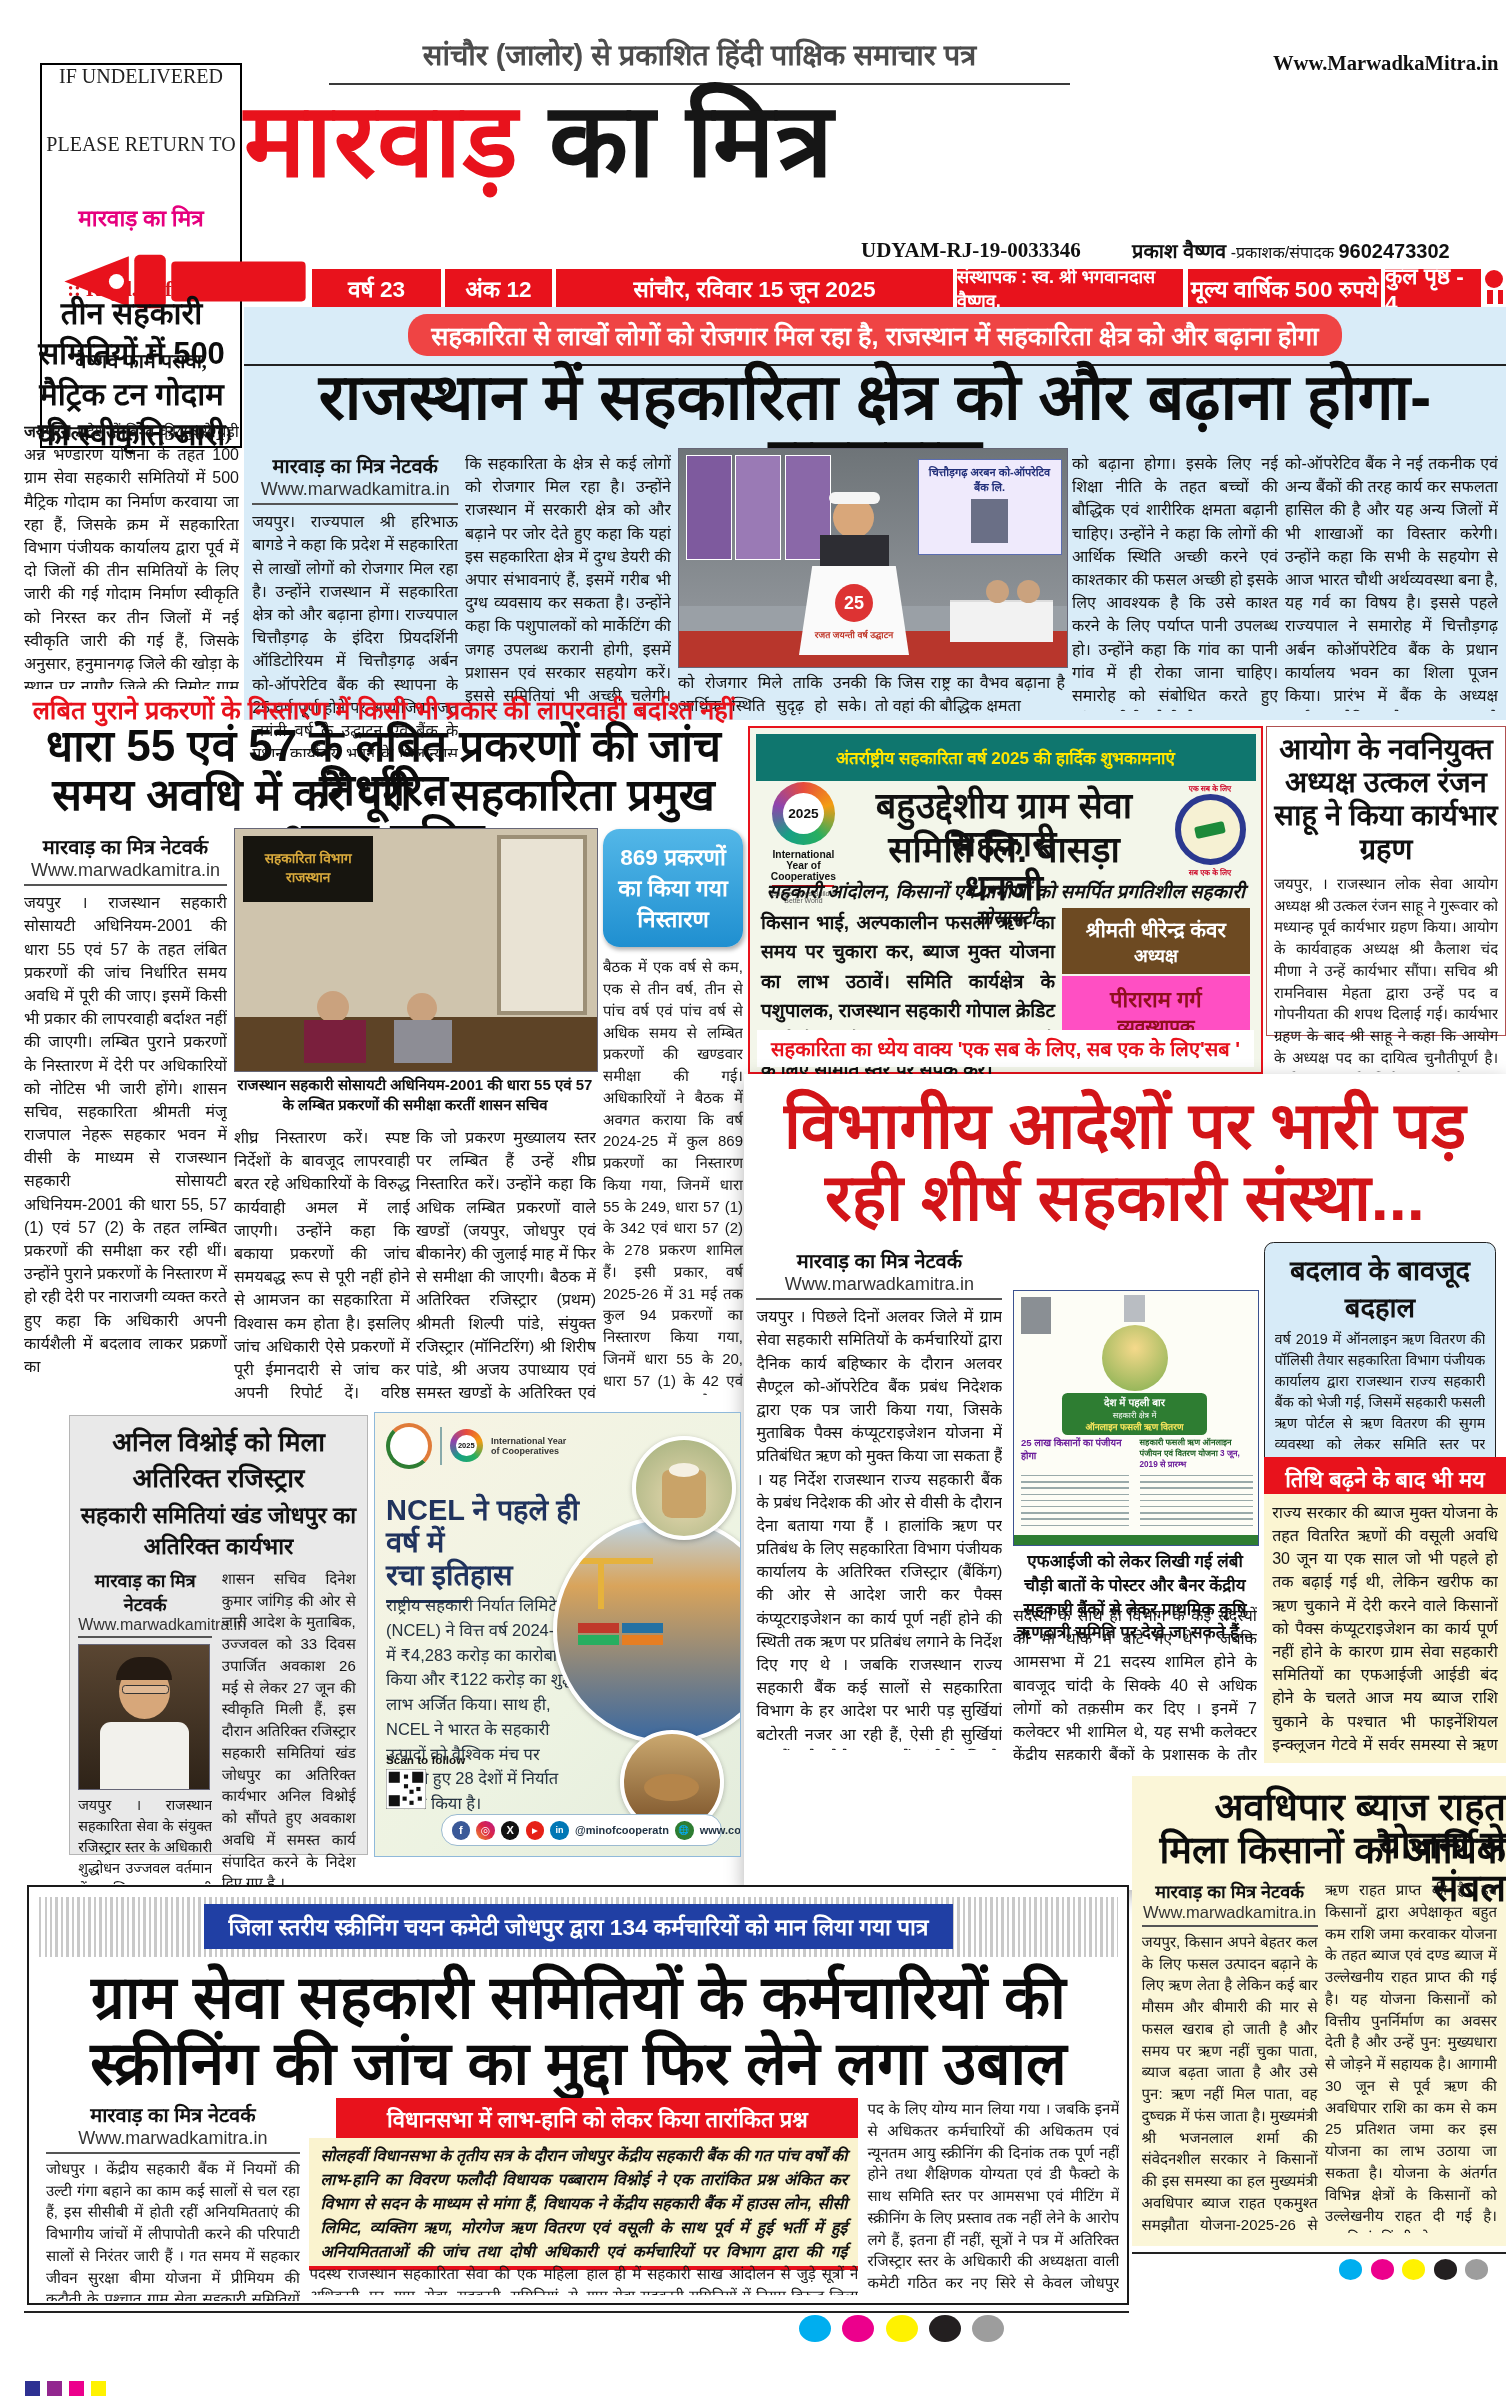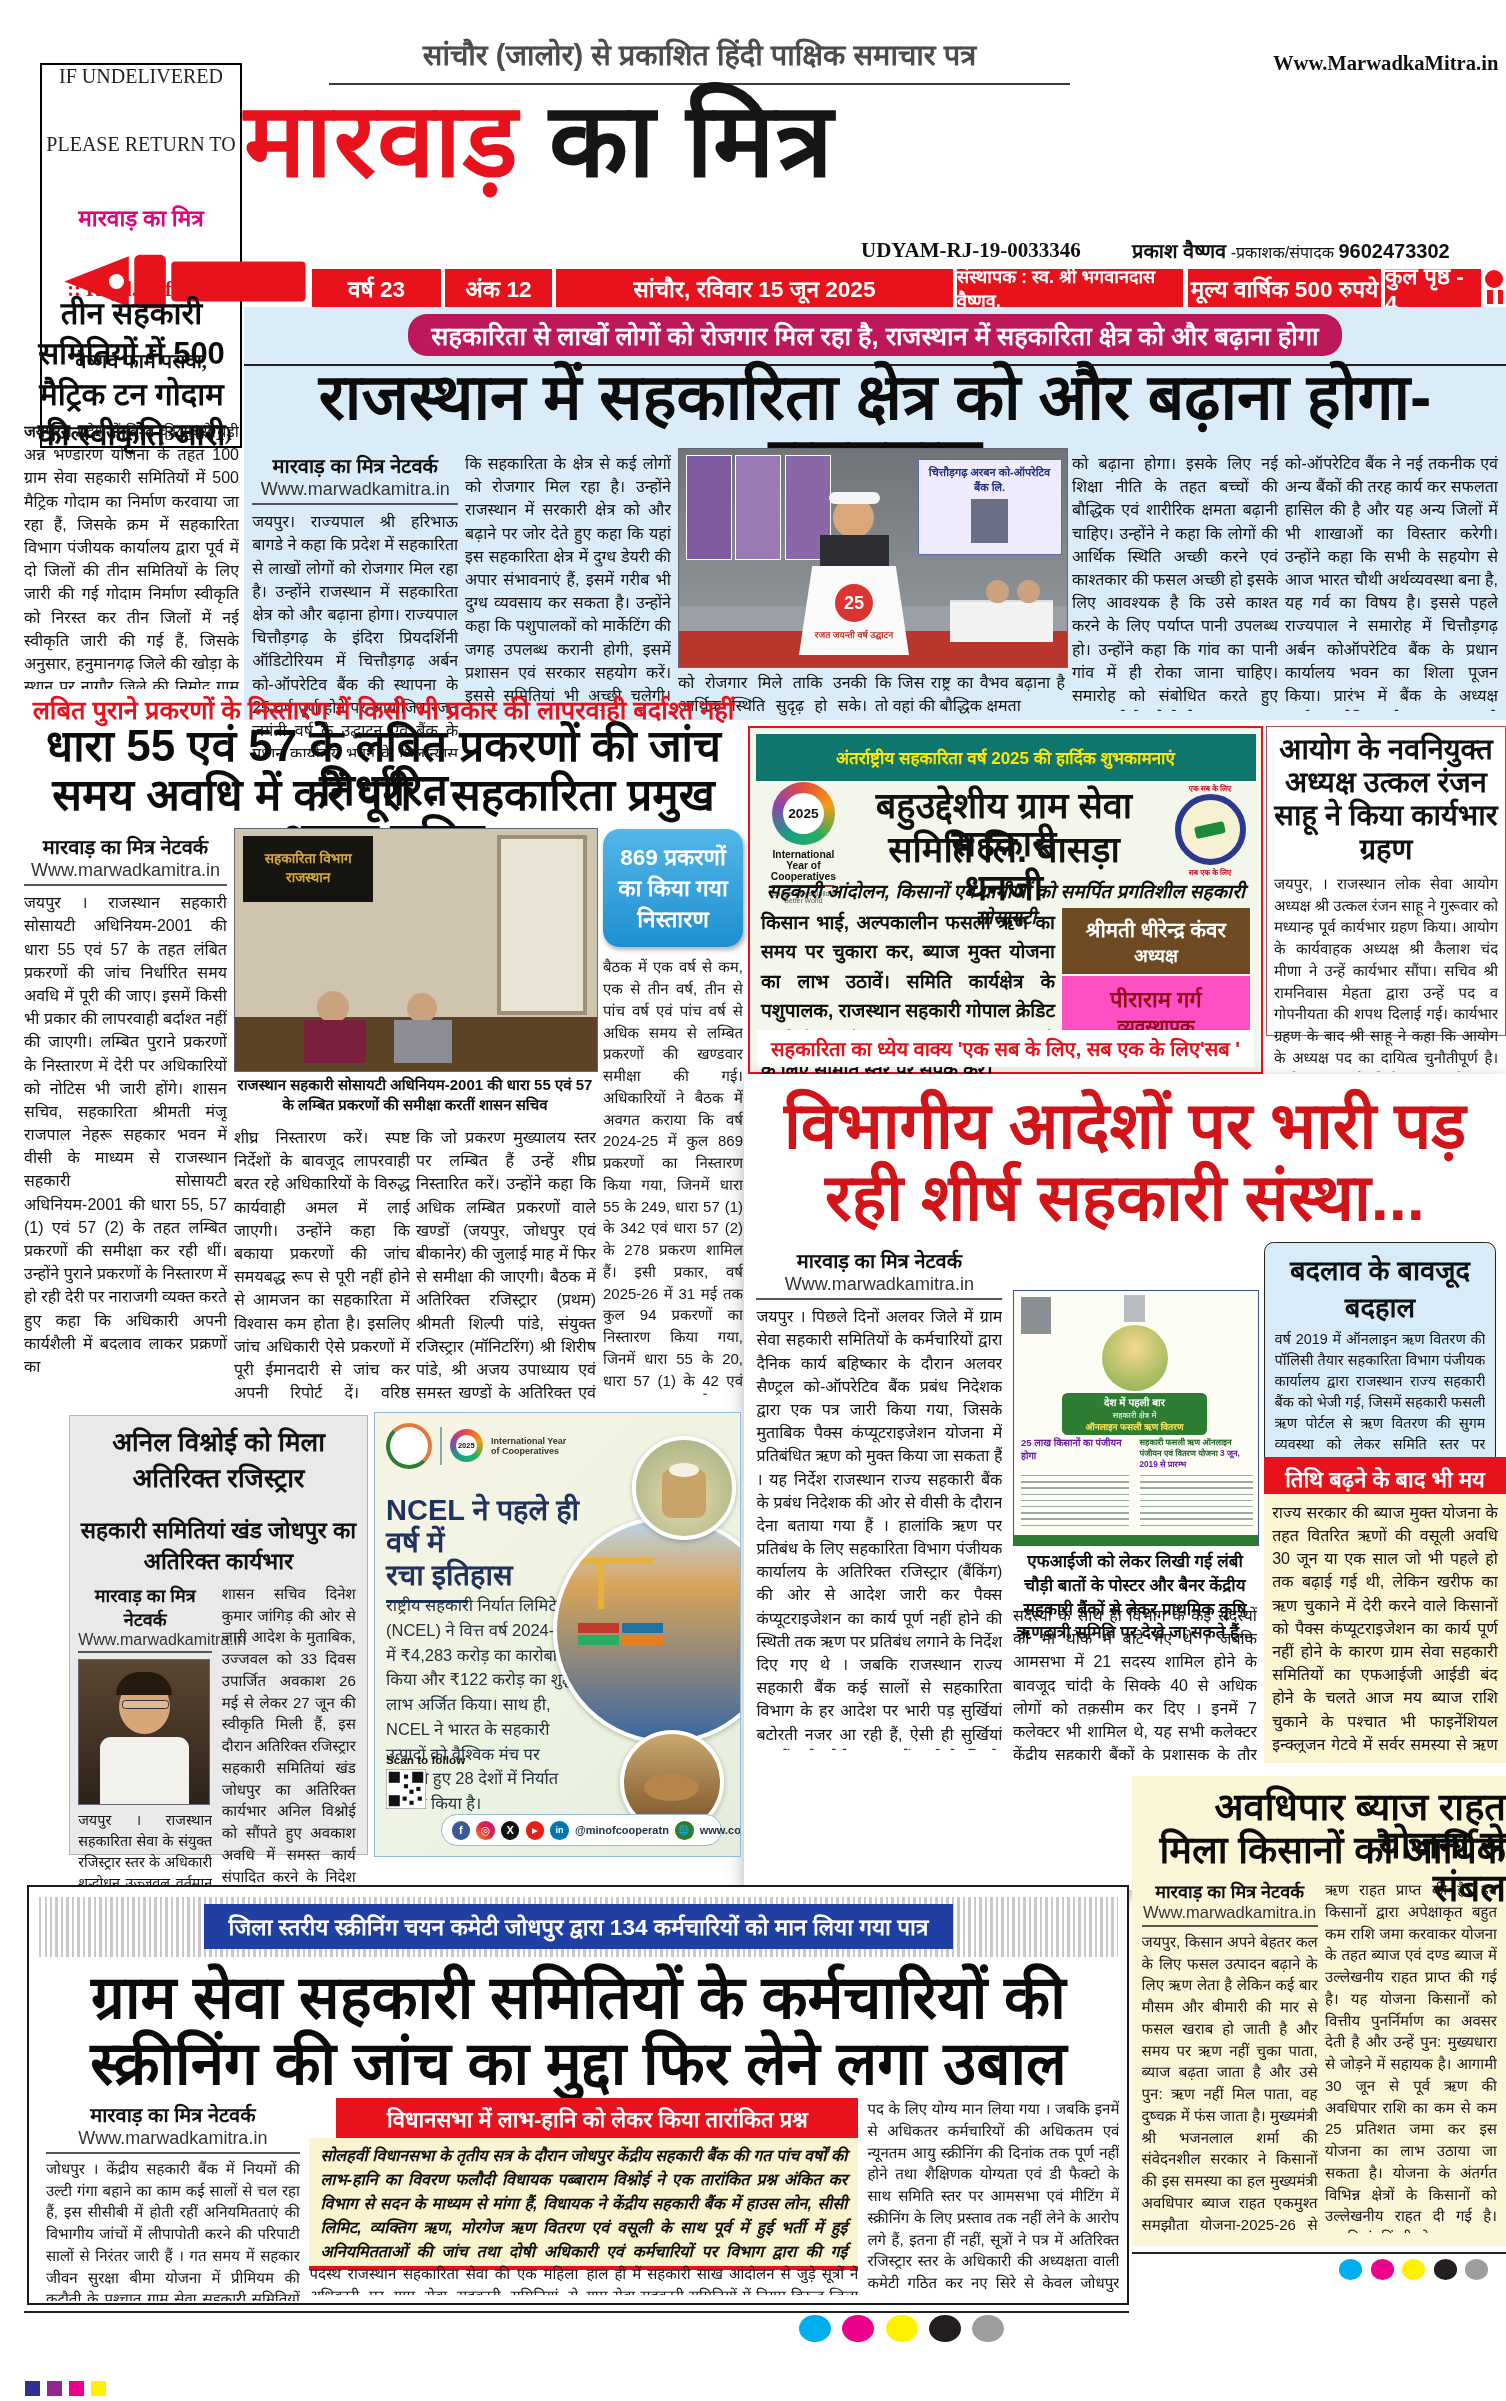--- a/index.html
+++ b/index.html
@@ -22,21 +22,21 @@
   .mast-red{color:#e8121c;}
   .mast-black{color:#161616;}
   .website{left:1273px;top:52px;font-weight:bold;font-size:20.6px;font-family:"Liberation Serif",serif;}
   .regline{left:248px;top:236px;font-size:21px;font-family:"Liberation Serif",serif;}
   .udyam{left:861px;top:238px;font-size:21px;font-weight:bold;font-family:"Liberation Serif",serif;}
   .pubrow{left:1132px;top:237px;width:375px;font-size:18.5px;}
   .cell{top:269px;height:38px;background:#e8121c;color:#fff;font-weight:bold;font-size:22.6px;display:flex;align-items:center;justify-content:center;}
   
   .lead{left:244px;top:307px;width:1262px;height:413px;background:#d9ecf8;}
   .lead-kickwrap{left:0;top:6.9px;width:100%;text-align:center;border-bottom:2.1px solid #222;padding-bottom:8.2px;}
-  .lead-kick{display:inline-block;background:#be185d;color:#fff;border-radius:19px;padding:4.1px 23px;font-weight:bold;font-size:25.4px;}
+  .lead-kick{display:inline-block;background:#ef4444;color:#fff;border-radius:19px;padding:4.1px 23px;font-weight:bold;font-size:25.4px;}
   .lead-head{left:0;top:58px;width:100%;text-align:center;font-weight:800;font-size:64px;line-height:1.0;color:#0c0c0c;}
   .photo-frame{background:#9aa0a6;overflow:hidden;border:0.7px solid #667;}
   
   .god-head{left:24px;top:294px;width:215px;text-align:center;font-weight:800;font-size:31px;line-height:1.3;color:#0d0d0d;}
   
   .dhara{left:24px;top:692px;width:719px;height:715px;}
   .dh-kick{left:0;top:0;width:100%;text-align:center;color:#e8121c;font-weight:bold;font-size:25.4px;}
   .dh-h{width:100%;text-align:center;font-weight:800;font-size:44px;line-height:1.0;color:#0c0c0c;}
   .box869{background:linear-gradient(180deg,#53b7e8,#1f8fd0);color:#fff;font-weight:bold;font-size:22.6px;text-align:center;border-radius:16.5px;padding:12.4px 5.5px;box-shadow:1.4px 2.1px 4.1px rgba(0,0,0,.3);}
   
@@ -273,21 +273,21 @@
       <div class="body" style="height:158px;margin-top:4.1px;font-size:14.4px">वर्ष 2019 में ऑनलाइन ऋण वितरण की पॉलिसी तैयार सहकारिता विभाग पंजीयक कार्यालय द्वारा राजस्थान राज्य सहकारी बैंक को भेजी गई, जिसमें सहकारी फसली ऋण पोर्टल से ऋण वितरण की सुगम व्यवस्था को लेकर समिति स्तर पर फाइनेंशियल इन्क्लूजन गेटवे यानि एफआईजी लागू कर राज्य स्तरीय समारोह का आयोजन कर बड़े-बड़े बैनर राज्यभर में केंद्रीय सहकारी बैंकों और नेहरू सहकार भवन पर लगाए गए । लेकिन आज समिति स्तर पर फाइनेंशियल इन्क्लूजन गेटवे में सर्वर की समस्या को लेकर सीसीबी और नेता प्रतिपक्ष इसमें सुधार की गुहार लगा रहे हैं ।</div>
     </div>
     <div class="abs tithibar">तिथि बढ़ने के बाद भी मय ब्याज ऋण</div>
     <div class="abs tithibody">
       <div class="body" style="height:252px;font-size:16px">राज्य सरकार की ब्याज मुक्त योजना के तहत वितरित ऋणों की वसूली अवधि 30 जून या एक साल जो भी पहले हो तक बढ़ाई गई थी, लेकिन खरीफ का ऋण चुकाने में देरी करने वाले किसानों को पैक्स कंप्यूटराइजेशन का कार्य पूर्ण नहीं होने के कारण ग्राम सेवा सहकारी समितियों का एफआईजी आईडी बंद होने के चलते आज मय ब्याज राशि चुकाने के पश्चात भी फाइनेंशियल इन्क्लूजन गेटवे में सर्वर समस्या से ऋण नहीं मिल पा रहा हैं ।</div>
     </div>
   </div>
 
   <div class="abs anil">
     <div class="ctr b" style="font-size:26px">अनिल विश्नोई को मिला अतिरिक्त रजिस्ट्रार</div>
-    <div class="ctr b" style="font-size:22.6px;margin-top:19px">सहकारी समितियां खंड जोधपुर का अतिरिक्त कार्यभार</div>
+    <div class="ctr b" style="font-size:22.6px;margin-top:4px">सहकारी समितियां खंड जोधपुर का अतिरिक्त कार्यभार</div>
     <div style="display:flex;gap:9.6px;margin-top:6.9px">
       <div style="width:134px">
         <div class="net" style="font-size:18px">मारवाड़ का मित्र नेटवर्क</div>
         <div class="site" style="font-size:16px">Www.marwadkamitra.in</div>
         <div class="photo-frame" style="width:130px;height:144px;margin-top:5.5px;background:linear-gradient(180deg,#5a4632,#2e2318);position:relative">
           <div style="position:absolute;left:40px;top:19px;width:51px;height:55px;border-radius:50%;background:#d7a77a"></div>
           <div style="position:absolute;left:37px;top:12.4px;width:56px;height:23px;border-radius:27.4px 27.4px 0 0;background:#241a12"></div>
           <div style="position:absolute;left:43px;top:40px;width:45px;height:6.9px;border:1.4px solid #333;border-radius:3.4px;background:rgba(255,255,255,.2)"></div>
           <div style="position:absolute;left:20.6px;top:77px;width:89px;height:67px;border-radius:11px 11px 0 0;background:#f2f1ec"></div>
         </div>

